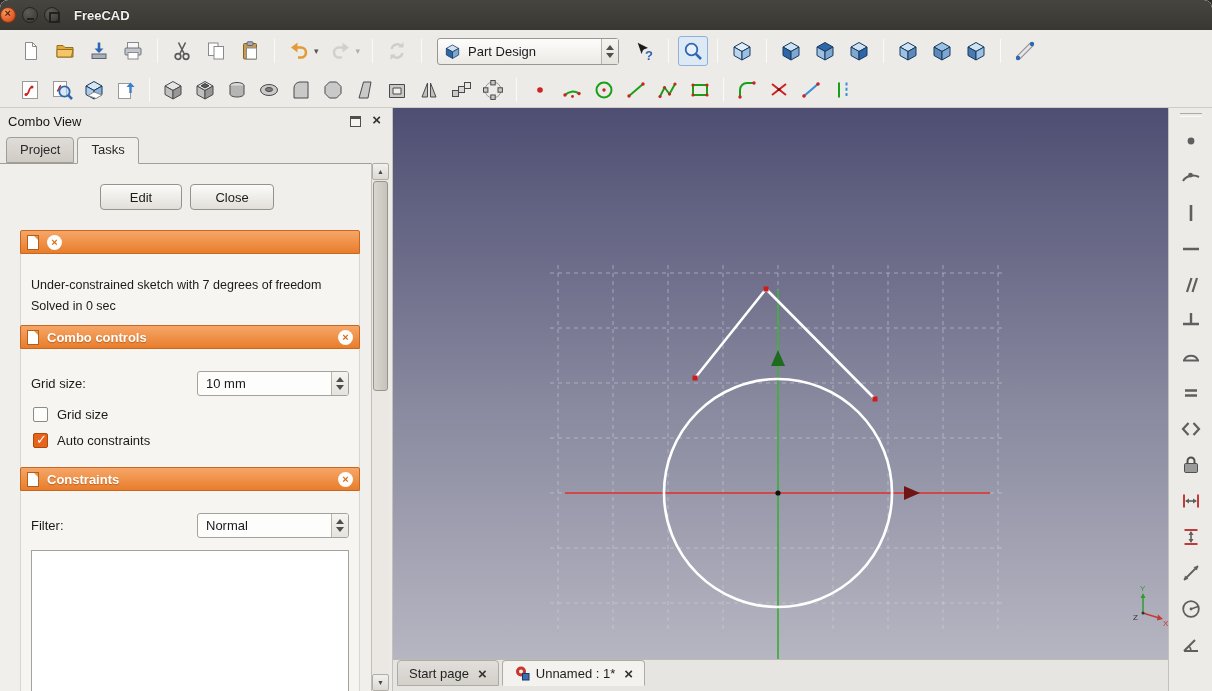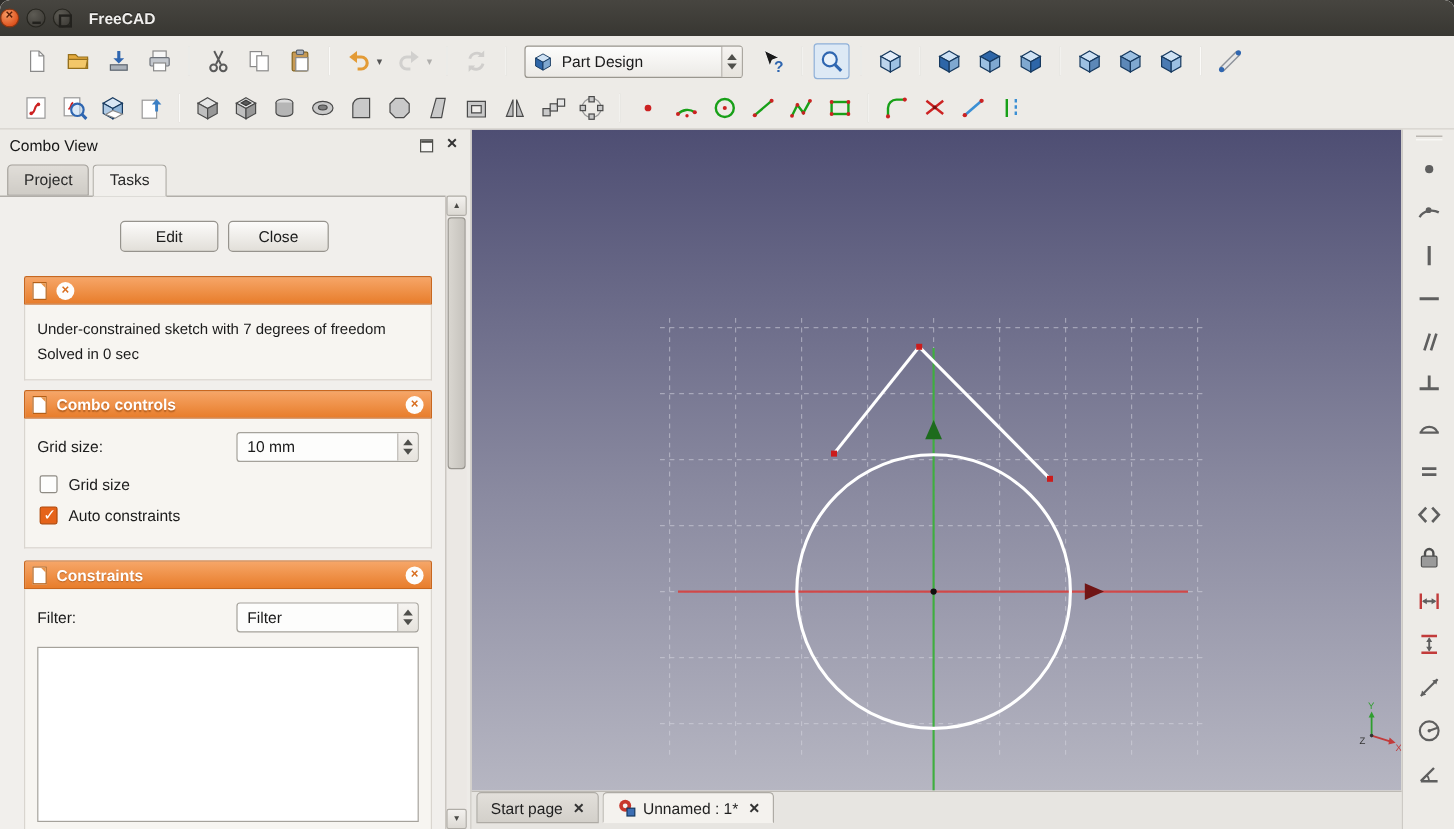--- a/index.html
+++ b/index.html
@@ -47,21 +47,21 @@
 .btn.close-task{left:190px;top:20px;width:84px}
 .section{position:absolute;left:20px;width:340px}
 .sec-solver{top:66px}
 .sec-edit{top:161px}
 .sec-constraints{top:303px}
 .sec-header{height:24px;background:linear-gradient(#f6a668,#e87d2b);border:1px solid #c8671f;display:flex;align-items:center;padding:0 6px;border-radius:2px 2px 0 0}
 .sec-icon{width:12px;height:15px;background:#fff;border:1px solid #b55f16;position:relative;margin-right:8px;flex:0 0 auto}
 .sec-icon::after{content:"";position:absolute;right:0;top:0;border-left:4px solid transparent;border-top:4px solid #e8944a}
 .sec-title{flex:1;color:#fff;font-weight:bold;font-size:13px;text-shadow:0 1px 1px rgba(120,50,0,.45)}
 .sec-collapse{width:15px;height:15px;border-radius:50%;background:#fdfdfc;color:#d86d1d;font-size:11px;font-weight:bold;display:flex;align-items:center;justify-content:center;line-height:1}
-.sec-body{background:#F7F5F1;border:1px solid #d9d5cf;border-top:none;padding:8px 10px}
+.sec-body{background:#F7F5F1;border:1px solid #d9d5cf;border-top:none;padding:19px 10px}
 .solver-line{font-size:12.5px;color:#1b1b1b;margin:4px 0;line-height:17px}
 .field-row{display:flex;align-items:center;height:26px;margin:2px 0}
 .field-label{font-size:13px;color:#1b1b1b}
 .combo{margin-left:auto;width:152px;height:25px;border:1px solid #a5a29b;border-radius:3px;background:#fdfdfc;display:flex;align-items:center;overflow:hidden}
 .combo-value{flex:1;font-size:13px;padding-left:8px;color:#1a1a1a}
 .check-row{display:flex;align-items:center;margin:11px 0 11px 2px}
 .checkbox{width:15px;height:15px;border:1px solid #8e8b84;border-radius:2px;background:#fdfdfc;margin-right:9px;position:relative;flex:0 0 auto}
 .checkbox.checked{background:#e5631a;border-color:#b04a0c}
 .checkbox.checked::after{content:"✓";position:absolute;left:2px;top:-2px;color:#fff;font-size:13px;font-weight:bold}
 .check-label{font-size:13px;color:#1b1b1b}
@@ -490,21 +490,21 @@
       <div class="section sec-constraints">
         <div class="sec-header">
           <span class="sec-icon"></span>
           <span class="sec-title">Constraints</span>
           <span class="sec-collapse">×</span>
         </div>
         <div class="sec-body">
           <div class="field-row">
             <span class="field-label">Filter:</span>
             <div class="combo">
-              <span class="combo-value">Filter</span>
+              <span class="combo-value">Normal</span>
               <span class="combo-spin">
                   <i class="tri-up"></i>
                   <i class="tri-down"></i>
                 </span>
             </div>
           </div>
           <div class="listbox"></div>
         </div>
       </div>
     </div>

